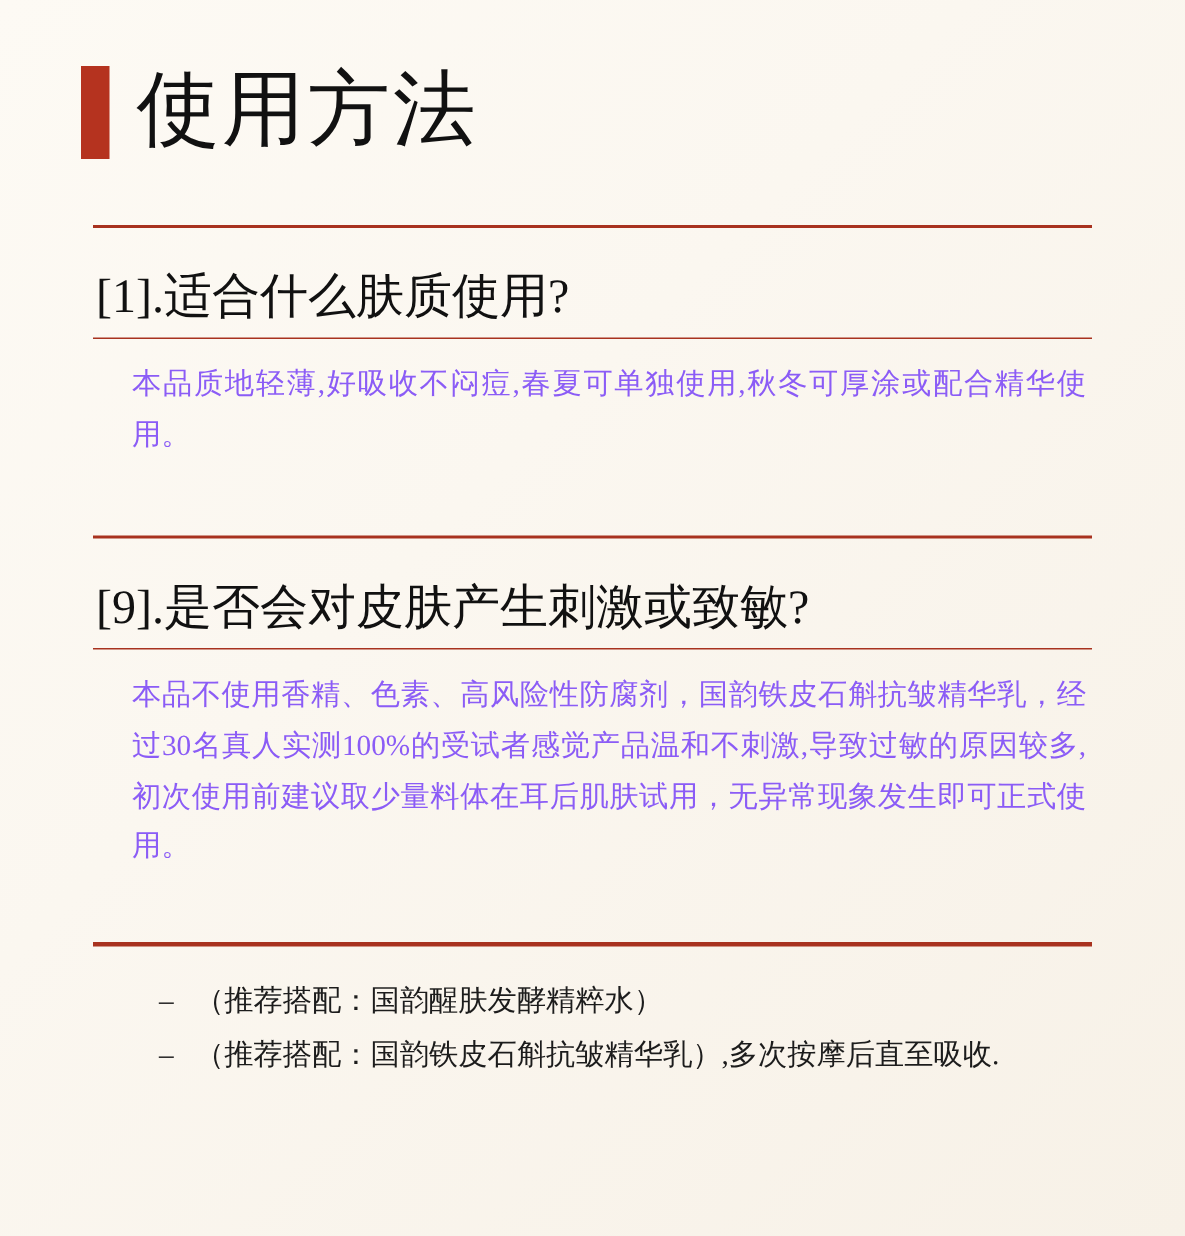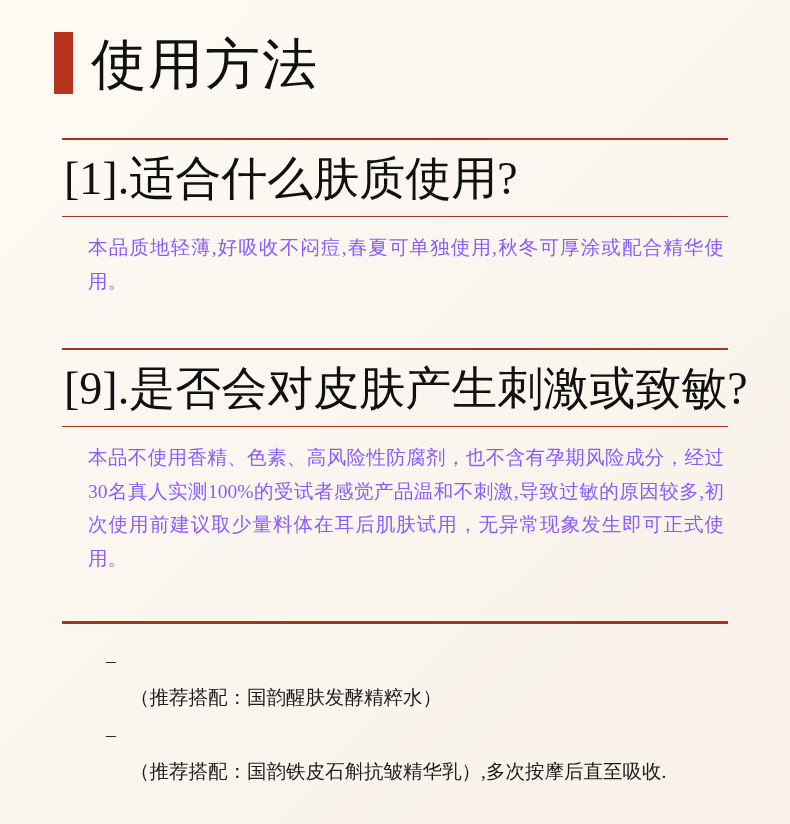--- a/index.html
+++ b/index.html
@@ -18,22 +18,22 @@
     position: relative;
     width: 790px;
     height: 824px;
     box-sizing: border-box;
     padding: 0 40px;
   }
 
   
   .title-row {
     display: flex;
-    align-items: flex-end;
-    padding-top: 32px;
+    align-items: flex-start;
+    padding-top: 44px;
     padding-left: 14px;
   }
   .title-bar {
     width: 19px;
     height: 62px;
     background: #b5331f;
     margin-right: 18px;
     flex: 0 0 auto;
   }
   .title-text {
@@ -52,23 +52,23 @@
   .rule {
     height: 2px;
     background: #a8321f;
     width: 100%;
   }
   .rule.thin {
     height: 1px;
     background: #a8321f;
   }
   .q-heading {
-    font-size: 46px;
+    font-size: 32px;
     line-height: 1.35;
-    padding: 8px 0 6px 2px;
+    padding: 24px 0 6px 2px;
     letter-spacing: 0px;
     color: #111;
     white-space: nowrap;
   }
   .body-text {
     font-size: 19.5px;
     line-height: 1.72;
     color: #8b5cf6;
     padding: 14px 4px 0 26px;
     text-align: justify;
@@ -96,21 +96,20 @@
     flex: 0 0 auto;
     width: 20px;
     color: #1a1a1a;
   }
   .bullet-body {
     flex: 1 1 auto;
   }
   .bullet-sub {
     display: block;
     padding-left: 4px;
-    margin-top: 37px;
   }
 </style>
 </head>
 <body>
 
 <div class="page">
 
   <div class="title-row">
     <div class="title-bar"></div>
     <div class="title-text">使用方法</div>
@@ -124,21 +123,21 @@
     <div class="rule thin"></div>
     <div class="body-text">本品质地轻薄,好吸收不闷痘,春夏可单独使用,秋冬可厚涂或配合精华使用。</div>
   </div>
 
   <div class="gap-2"></div>
 
   <div class="section">
     <div class="rule"></div>
     <div class="q-heading">[9].是否会对皮肤产生刺激或致敏?</div>
     <div class="rule thin"></div>
-    <div class="body-text center-ish">本品不使用香精、色素、高风险性防腐剂，也不含有孕期风险成分，经过30名真人实测100%的受试者感觉产品温和不刺激,导致过敏的原因较多,初次使用前建议取少量料体在耳后肌肤试用，无异常现象发生即可正式使用。</div>
+    <div class="body-text center-ish">本品不使用香精、色素、高风险性防腐剂，国韵铁皮石斛抗皱精华乳，经过30名真人实测100%的受试者感觉产品温和不刺激,导致过敏的原因较多,初次使用前建议取少量料体在耳后肌肤试用，无异常现象发生即可正式使用。</div>
   </div>
 
   <div class="gap-3"></div>
 
   <div class="section">
     <div class="rule"></div>
     <div class="rule thin"></div>
 
     <div class="bullet-list">
       <div class="bullet-item">

